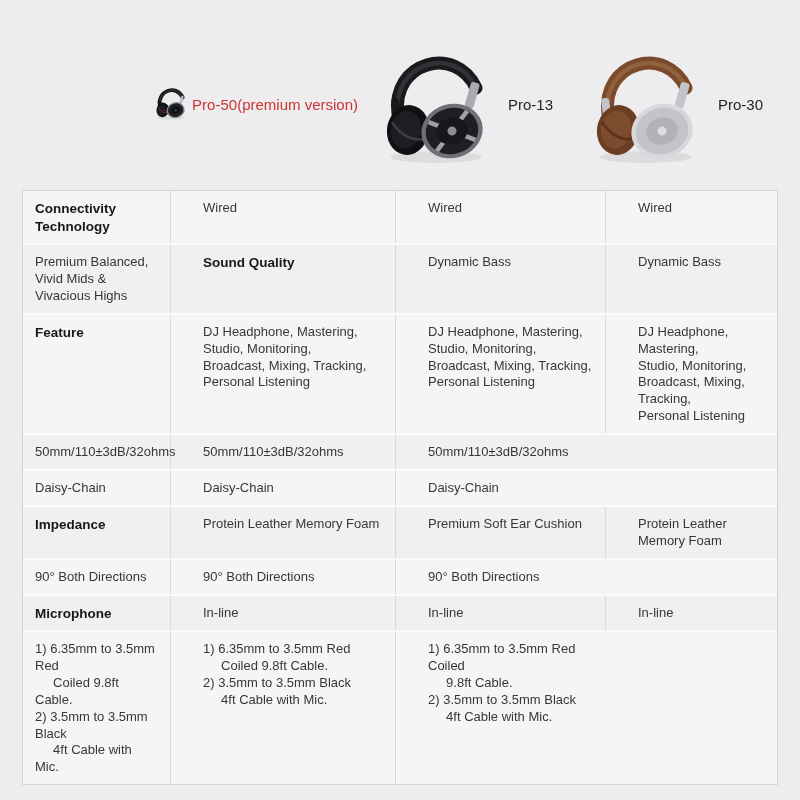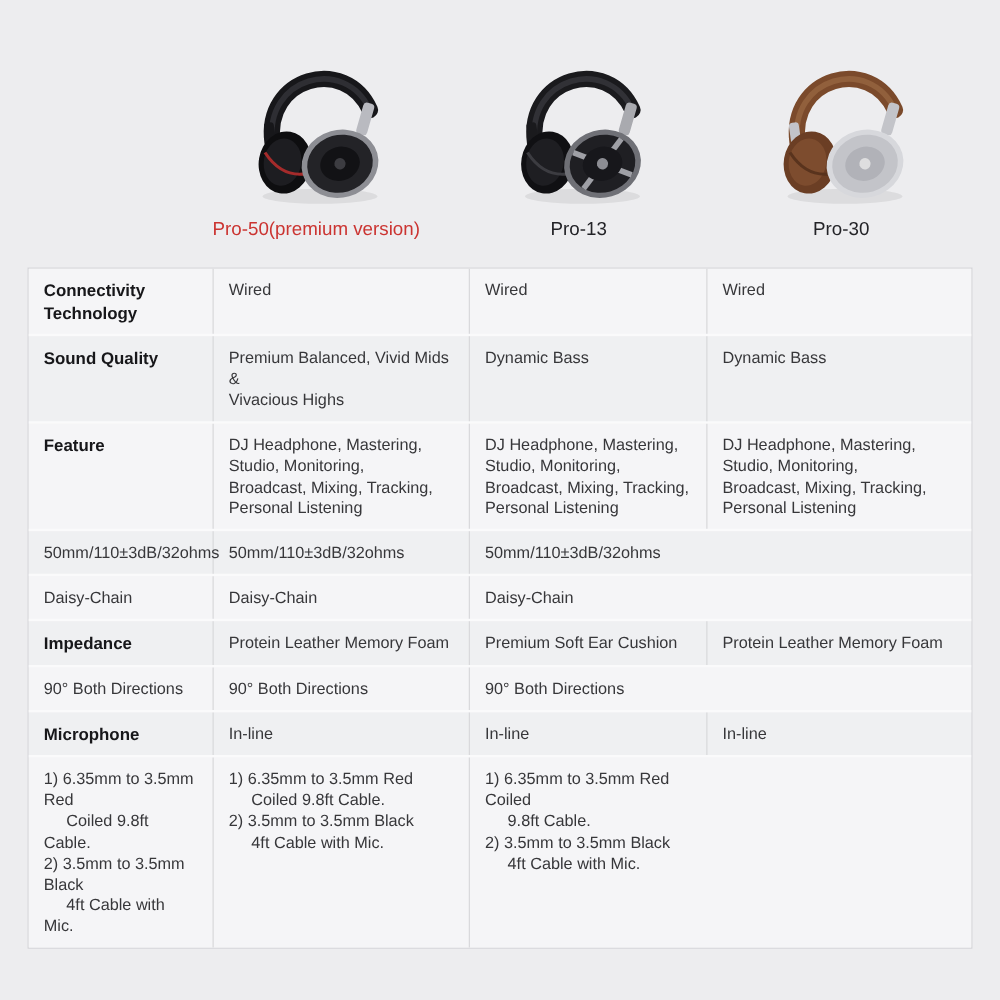--- a/index.html
+++ b/index.html
@@ -4,34 +4,35 @@
 <style>
   html,body { margin:0; padding:0; }
   .canvas {
     width:800px; height:800px; position:relative; overflow:hidden;
     background:#ededef;
     font-family:"Liberation Sans","DejaVu Sans",sans-serif;
     color:#232327;
   }
   
   .products { display:flex; margin:34px 14px 0 148px; }
-  .product { width:210px; display:flex; flex-direction:column; align-items:center; }
+  .product { width:210px; display:flex; flex-direction:row; align-items:center; }
   .product-name {
     margin-top:6px; font-size:15px; line-height:1.2; text-align:center;
     color:var(--name,#232327); white-space:nowrap;
   }
   .hp { display:block; }
   
   .spec-table {
     margin:21px 22px 0 22px; width:756px; box-sizing:border-box;
     border:1px solid #d4d4d7; background:#f4f4f6;
   }
   .spec-row {
     display:grid; grid-template-columns:148px 205px 190px 1fr;
     border-bottom:2px solid #fafafb;
+    gap:20px;
   }
   .spec-row:last-child { border-bottom:none; }
   .spec-row:nth-child(even) { background:#eff0f2; }
   .spec-row:nth-child(odd)  { background:#f5f5f7; }
   .cell {
     padding:9px 12px 8px 12px; font-size:13px; line-height:1.3; color:#37373a;
     border-right:1px solid #d9d9dc; white-space:pre-wrap;
   }
   .cell:last-child { border-right:none; }
   .cell.label {
@@ -128,23 +129,23 @@
 
     <div class="spec-row">
       <div class="cell label">Connectivity
 Technology</div>
       <div class="cell">Wired</div>
       <div class="cell">Wired</div>
       <div class="cell">Wired</div>
     </div>
 
     <div class="spec-row">
-      <div class="cell label">Sound Quality</div>
       <div class="cell">Premium Balanced, Vivid Mids &amp;
 Vivacious Highs</div>
+      <div class="cell label">Sound Quality</div>
       <div class="cell">Dynamic Bass</div>
       <div class="cell">Dynamic Bass</div>
     </div>
 
     <div class="spec-row">
       <div class="cell label">Feature</div>
       <div class="cell">DJ Headphone, Mastering,
 Studio, Monitoring,
 Broadcast, Mixing, Tracking,
 Personal Listening</div>

